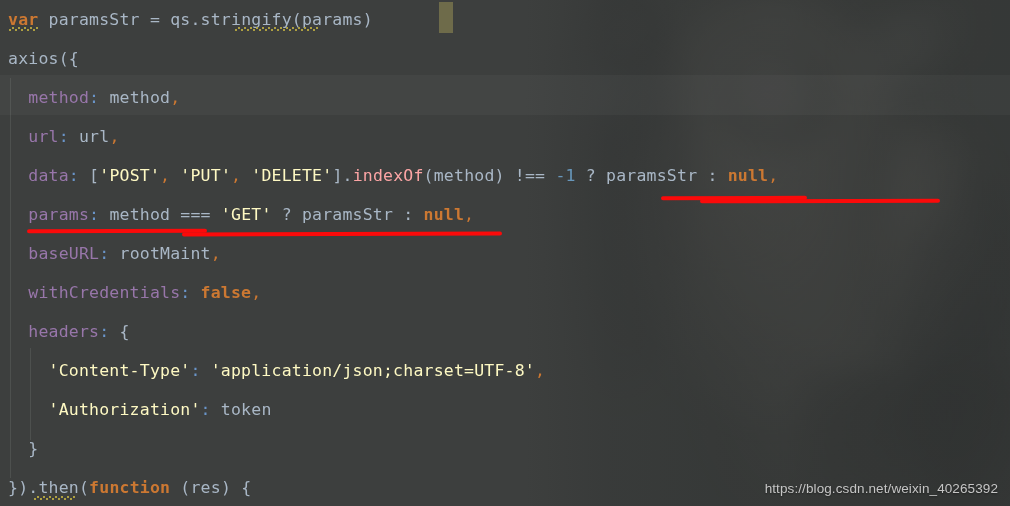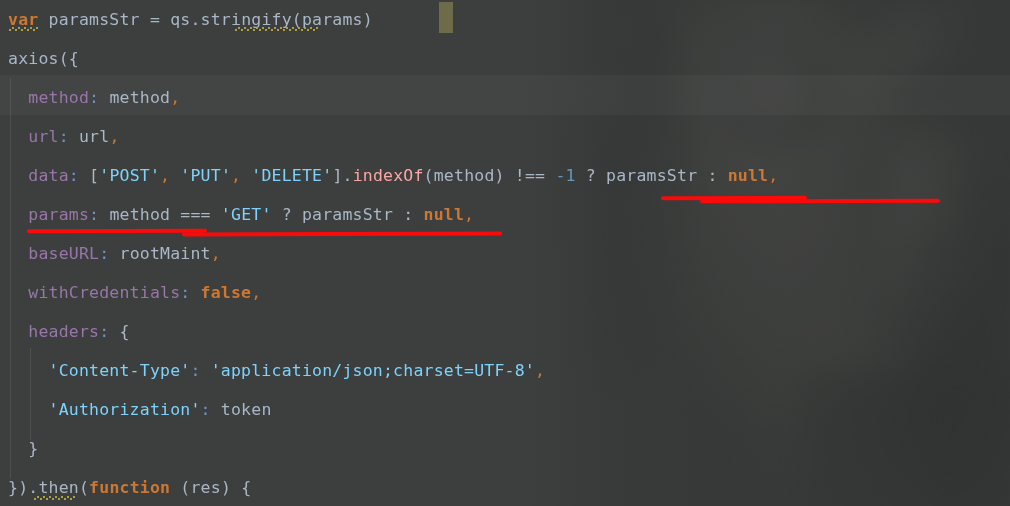--- a/index.html
+++ b/index.html
@@ -149,21 +149,21 @@
     font-size: 16.5px;
     line-height: 39px;
     white-space: pre;
     letter-spacing: 0.2px;
   }
   .line { height: 39px; padding-left: 8px; }
 
   .tk-plain { color: #a9b7c6; }
   .tk-key   { color: #cc7832; font-weight: bold; }   
   .tk-prop  { color: #9876aa; }                      
-  .tk-str   { color: #7dd3fc; }                      
+  .tk-str   { color: #fef9c3; }                      
   .tk-fn    { color: #fca5a5; }                      
   .tk-num   { color: #6897bb; }                      
   .tk-op    { color: #cc7832; }                      
   .tk-punc  { color: #a9b7c6; }
   .tk-colon { color: #6a95c9; }
 
   
   .squiggle {
     position: absolute;
     height: 4px;
@@ -250,14 +250,15 @@
 
   <div class="squiggle sq-var"></div>
   <div class="squiggle sq-stringify"></div>
   <div class="squiggle sq-then"></div>
 
   <div class="red-underline ru-a1"></div>
   <div class="red-underline ru-a2"></div>
   <div class="red-underline ru-b1"></div>
   <div class="red-underline ru-b2"></div>
 
+  <div class="watermark">https://blog.csdn.net/weixin_40265392</div>
 
 </div>
 
 </body></html>

